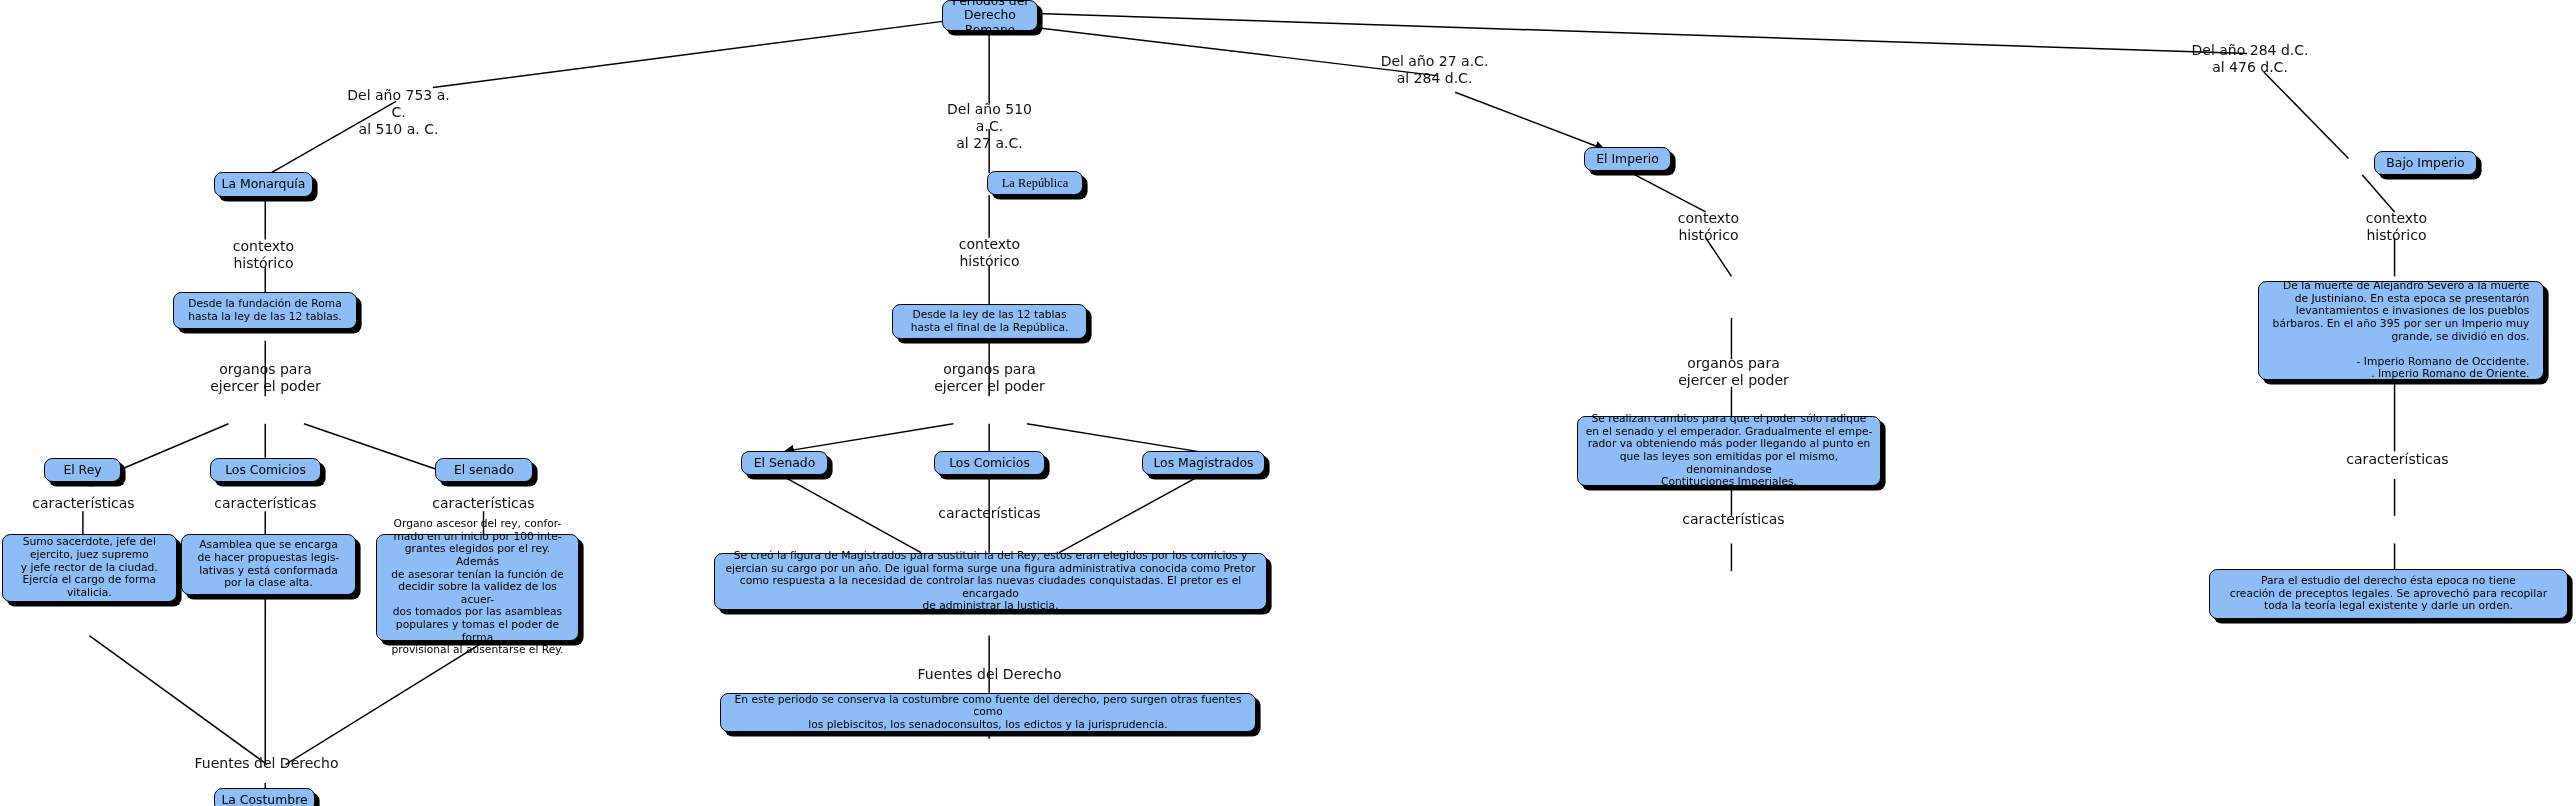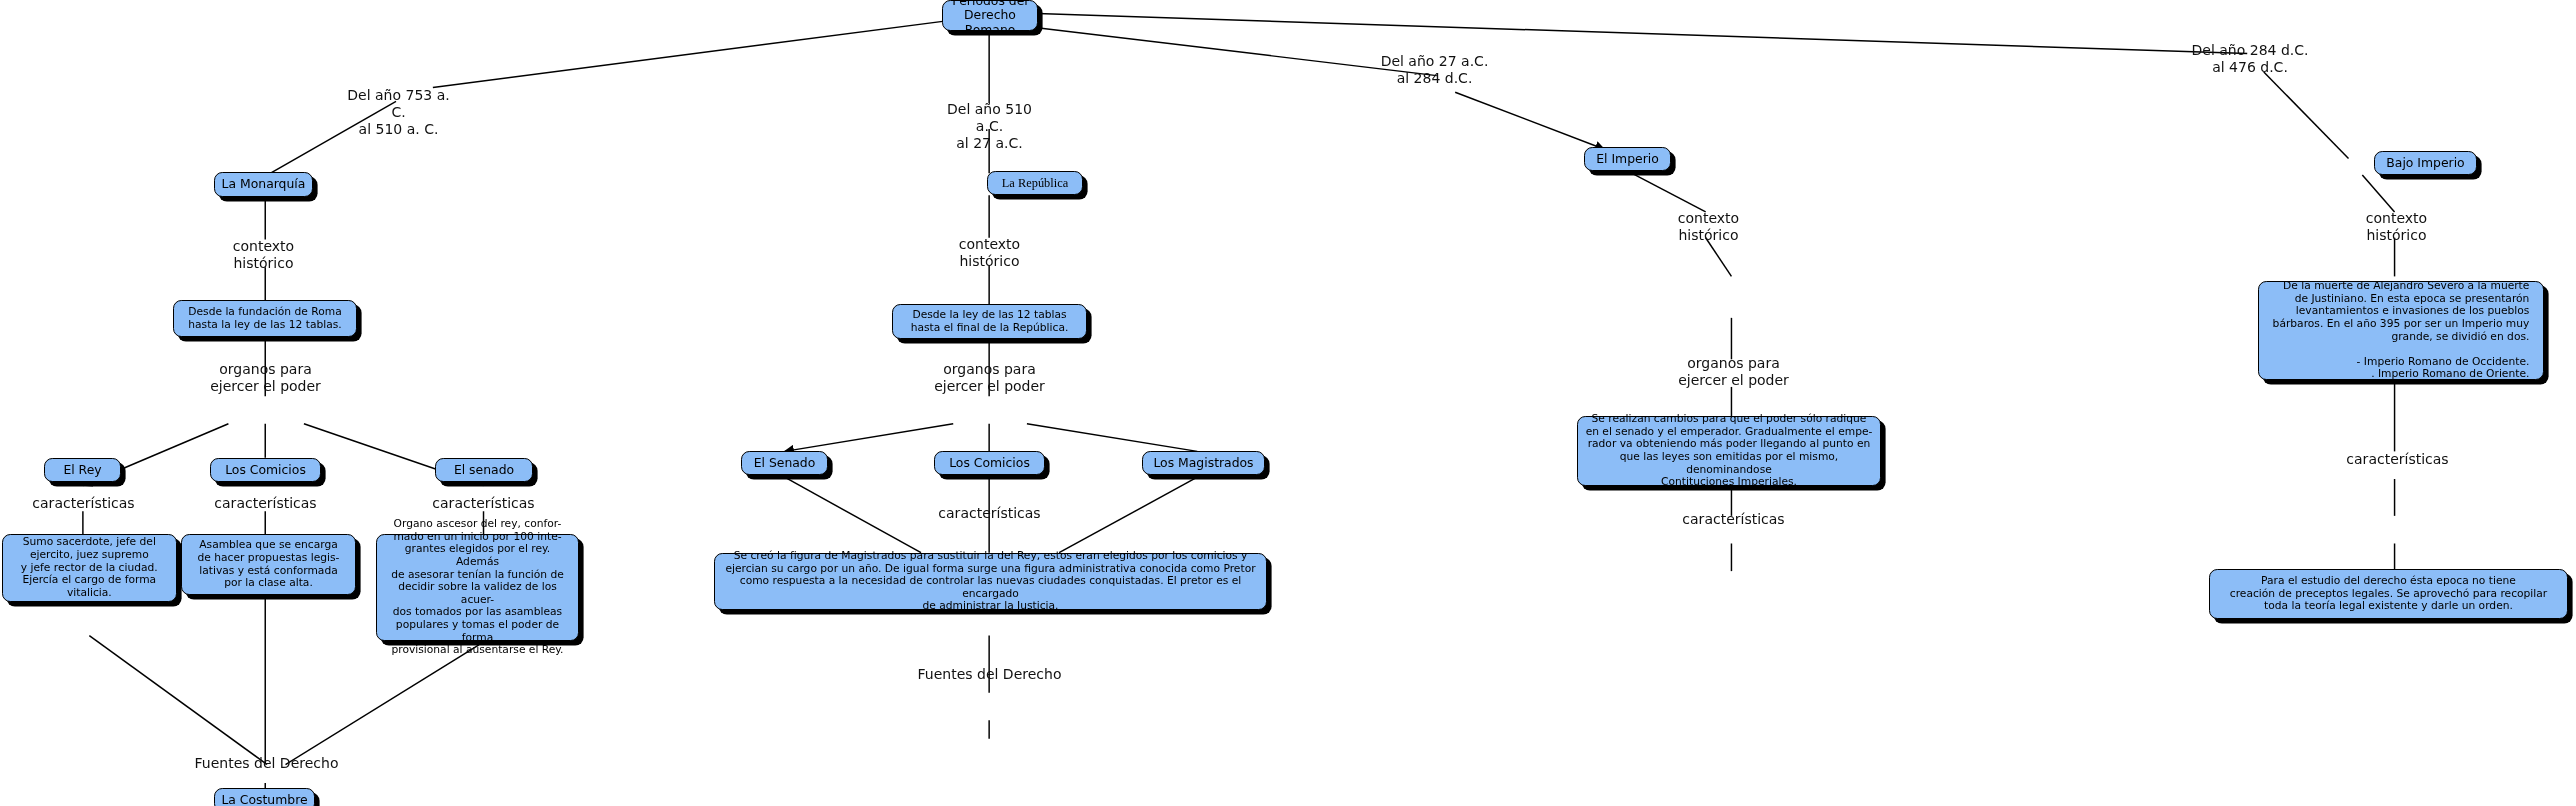--- a/index.html
+++ b/index.html
@@ -126,21 +126,21 @@
   <div class="link-label" style="left:1377px;top:53px;width:115px;">Del año 27 a.C.
 al 284 d.C.</div>
   <div class="link-label" style="left:2190px;top:42px;width:120px;">Del año 284 d.C.
 al 476 d.C.</div>
 
   <div class="node small" style="left:214px;top:172px;width:99px;height:25px;">La Monarquía</div>
 
   <div class="link-label" style="left:208px;top:238px;width:111px;">contexto
 histórico</div>
 
-  <div class="node tiny" style="left:173px;top:300px;width:184px;height:37px;">Desde la fundación de Roma
+  <div class="node tiny" style="left:173px;top:292px;width:184px;height:37px;">Desde la fundación de Roma
 hasta la ley de las 12 tablas.</div>
 
   <div class="link-label" style="left:210px;top:302px;width:111px;"></div>
   <div class="link-label" style="left:210px;top:361px;width:111px;">organos para
 ejercer el poder</div>
 
   <div class="node small" style="left:44px;top:458px;width:77px;height:24px;">El Rey</div>
   <div class="node small" style="left:210px;top:458px;width:111px;height:24px;">Los Comicios</div>
   <div class="node small" style="left:435px;top:458px;width:98px;height:24px;">El senado</div>
 
@@ -187,20 +187,22 @@
 
   <div class="link-label" style="left:934px;top:505px;width:111px;">características</div>
 
   <div class="node tiny" style="left:714px;top:553px;width:553px;height:57px;">Se creó la figura de Magistrados para sustituir la del Rey, estos eran elegidos por los comicios y
 ejercian su cargo por un año. De igual forma surge una figura administrativa conocida como Pretor
 como respuesta a la necesidad de controlar las nuevas ciudades conquistadas. El pretor es el encargado
 de administrar la Justicia.</div>
 
   <div class="link-label" style="left:904px;top:666px;width:171px;">Fuentes del Derecho</div>
 
+  <div class="node tiny" style="left:720px;top:693px;width:536px;height:39px;">En este periodo se conserva la costumbre como fuente del derecho, pero surgen otras fuentes como
+los plebiscitos, los senadoconsultos, los edictos y la jurisprudencia.</div>
 
   <div class="node small" style="left:1584px;top:147px;width:87px;height:24px;">El Imperio</div>
 
   <div class="link-label" style="left:1653px;top:210px;width:111px;">contexto
 histórico</div>
 
 
   <div class="link-label" style="left:1678px;top:355px;width:111px;">organos para
 ejercer el poder</div>
 

